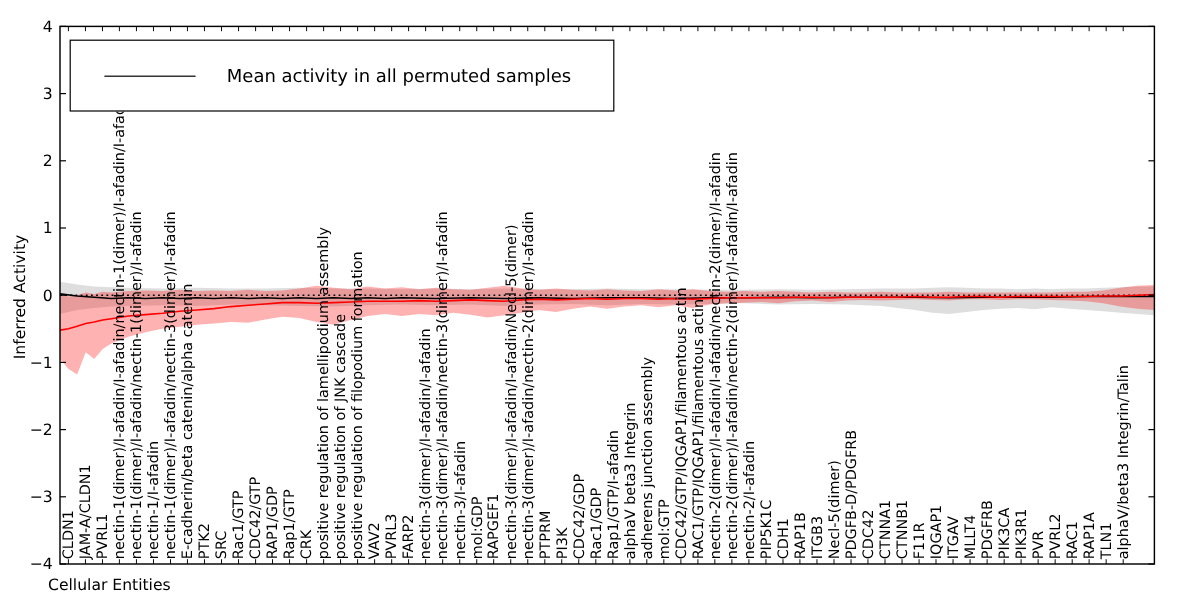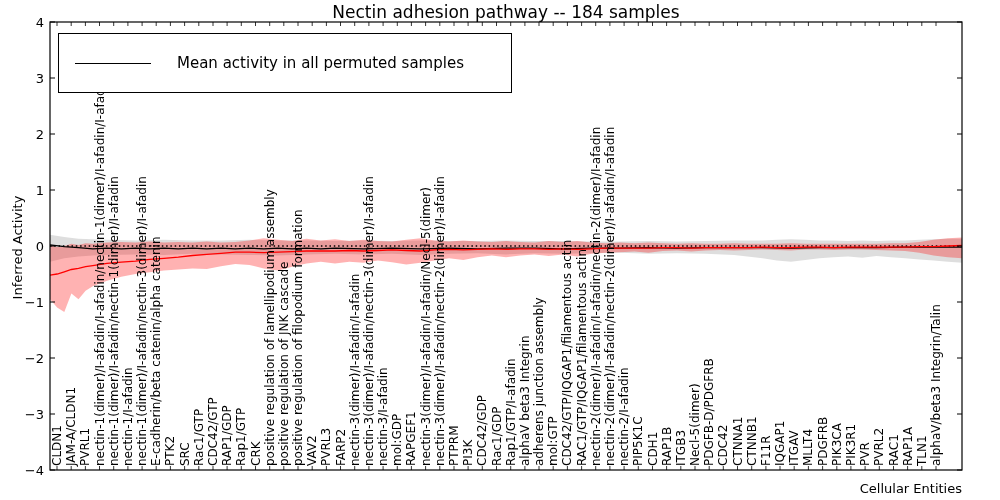--- a/index.html
+++ b/index.html
@@ -9,40 +9,39 @@
   }
   .title{
     position:absolute; left:50px; top:2px; width:912px; text-align:center;
     font-size:17px; line-height:20px;
   }
   .ylabel{
     position:absolute; left:-48px; top:240px; width:130px; text-align:center;
     transform:rotate(-90deg); font-size:13px;
   }
   .xlabel{
-    position:absolute; left:50px; top:481px; width:912px; text-align:right;
+    position:absolute; left:40px; top:481px; width:912px; text-align:left;
     font-size:13px;
   }
   .chart-svg{position:absolute; left:0; top:0;}
   .legend{
     position:absolute; left:58px; top:33px; width:454px; height:60px;
     background:#ffffff; border:1.7px solid #000; box-sizing:border-box;
     display:flex; flex-direction:column; justify-content:space-around;
-    padding:4px 4px;
+    padding:4px 16px;
   }
   .legend-row{display:flex; align-items:center; height:26px;}
   .legend-line{width:76px; height:0; border-top:1.6px solid #000; margin-left:12px;}
   .legend-label{margin-left:26px; font-size:15px; white-space:nowrap;}
 </style>
 </head>
 <body>
 
 <div class="fig">
 
-  <div class="title">Nectin adhesion pathway -- 184 samples</div>
 
   <svg class="chart-svg" id="chart" width="1000" height="500">
       <defs>
         <clipPath id="plotclip">
           <rect x="50" y="22" width="912" height="448"></rect>
         </clipPath>
       </defs>
       <g clip-path="url(#plotclip)">
         <polygon points="50.0,234.8 64.3,237.0 78.5,238.7 92.8,239.3 107.0,239.8 135.5,240.4 164.0,239.8 192.5,240.4 221.0,240.4 249.5,239.8 278.0,240.4 306.5,240.4 335.0,241.0 363.5,240.4 392.0,241.0 420.5,240.4 449.0,241.0 477.5,241.0 506.0,240.4 534.5,241.0 563.0,241.0 591.5,241.5 620.0,241.5 648.5,241.0 677.0,241.5 705.5,241.0 734.0,240.4 762.5,240.4 776.8,239.8 791.0,239.3 805.3,239.8 819.5,240.4 833.8,240.4 848.0,241.0 862.3,240.4 876.5,241.0 890.8,240.4 905.0,240.4 919.3,239.8 933.5,239.3 947.8,238.7 962.0,238.7 962.0,262.8 947.8,261.7 933.5,260.6 919.3,259.4 905.0,258.3 890.8,257.2 876.5,256.1 862.3,257.8 848.0,256.6 833.8,257.2 819.5,258.3 805.3,260.0 791.0,261.7 776.8,260.6 762.5,258.3 734.0,255.0 705.5,253.8 677.0,253.3 648.5,253.8 620.0,252.7 591.5,253.3 563.0,253.8 534.5,253.3 506.0,254.4 477.5,253.3 449.0,253.8 420.5,255.0 392.0,253.8 363.5,254.4 335.0,253.8 306.5,254.4 278.0,255.5 249.5,255.0 221.0,254.4 192.5,253.8 164.0,255.0 135.5,254.4 107.0,255.0 92.8,255.5 78.5,256.6 64.3,258.3 50.0,261.7" fill="#000000" fill-opacity="0.13"></polygon>
         <polygon points="50.0,244.9 57.1,247.1 64.3,246.0 71.4,243.8 78.5,244.9 85.6,243.2 92.8,243.8 107.0,242.6 121.3,242.1 135.5,242.6 149.8,241.5 164.0,242.6 178.3,242.1 192.5,242.6 206.8,241.5 221.0,242.6 235.3,242.1 249.5,240.4 263.8,238.2 278.0,239.8 292.3,241.0 306.5,238.7 320.8,240.4 335.0,239.3 349.3,241.0 363.5,239.8 377.8,241.0 392.0,241.5 406.3,239.8 420.5,238.2 434.8,240.4 449.0,241.5 463.3,240.4 477.5,241.5 491.8,242.1 506.0,241.0 520.3,242.1 534.5,242.6 548.8,241.0 563.0,242.1 577.3,241.0 591.5,242.6 605.8,243.2 620.0,242.6 634.3,243.2 648.5,242.6 662.8,243.2 677.0,243.8 691.3,243.2 705.5,243.8 719.8,243.8 734.0,243.2 748.3,243.8 762.5,243.8 776.8,243.8 791.0,243.2 805.3,243.8 819.5,243.8 833.8,243.8 848.0,243.8 862.3,243.8 876.5,243.8 890.8,243.2 905.0,243.2 919.3,242.1 933.5,239.8 947.8,238.2 962.0,237.6 962.0,258.3 947.8,257.2 933.5,255.5 919.3,252.7 905.0,251.0 890.8,250.5 876.5,249.9 862.3,249.4 848.0,249.4 833.8,249.9 819.5,249.4 805.3,249.4 791.0,250.5 776.8,249.9 762.5,249.4 748.3,249.9 734.0,250.5 719.8,249.9 705.5,250.5 691.3,251.6 677.0,250.5 662.8,251.0 648.5,252.7 634.3,251.6 620.0,252.2 605.8,252.7 591.5,253.8 577.3,256.6 563.0,254.4 548.8,256.1 534.5,254.4 520.3,255.5 506.0,257.2 491.8,255.5 477.5,257.2 463.3,260.0 449.0,258.3 434.8,260.6 420.5,262.8 406.3,264.5 392.0,262.2 377.8,260.6 363.5,262.8 349.3,261.7 335.0,263.4 320.8,261.7 306.5,263.4 292.3,266.7 278.0,270.6 263.8,268.4 249.5,265.0 235.3,263.9 221.0,266.2 206.8,269.0 192.5,268.4 178.3,269.5 164.0,270.6 149.8,272.3 135.5,274.0 121.3,276.8 107.0,280.7 92.8,286.3 85.6,290.8 78.5,299.2 71.4,293.6 64.3,312.1 57.1,307.6 50.0,299.2" fill="#ff0000" fill-opacity="0.3"></polygon>

